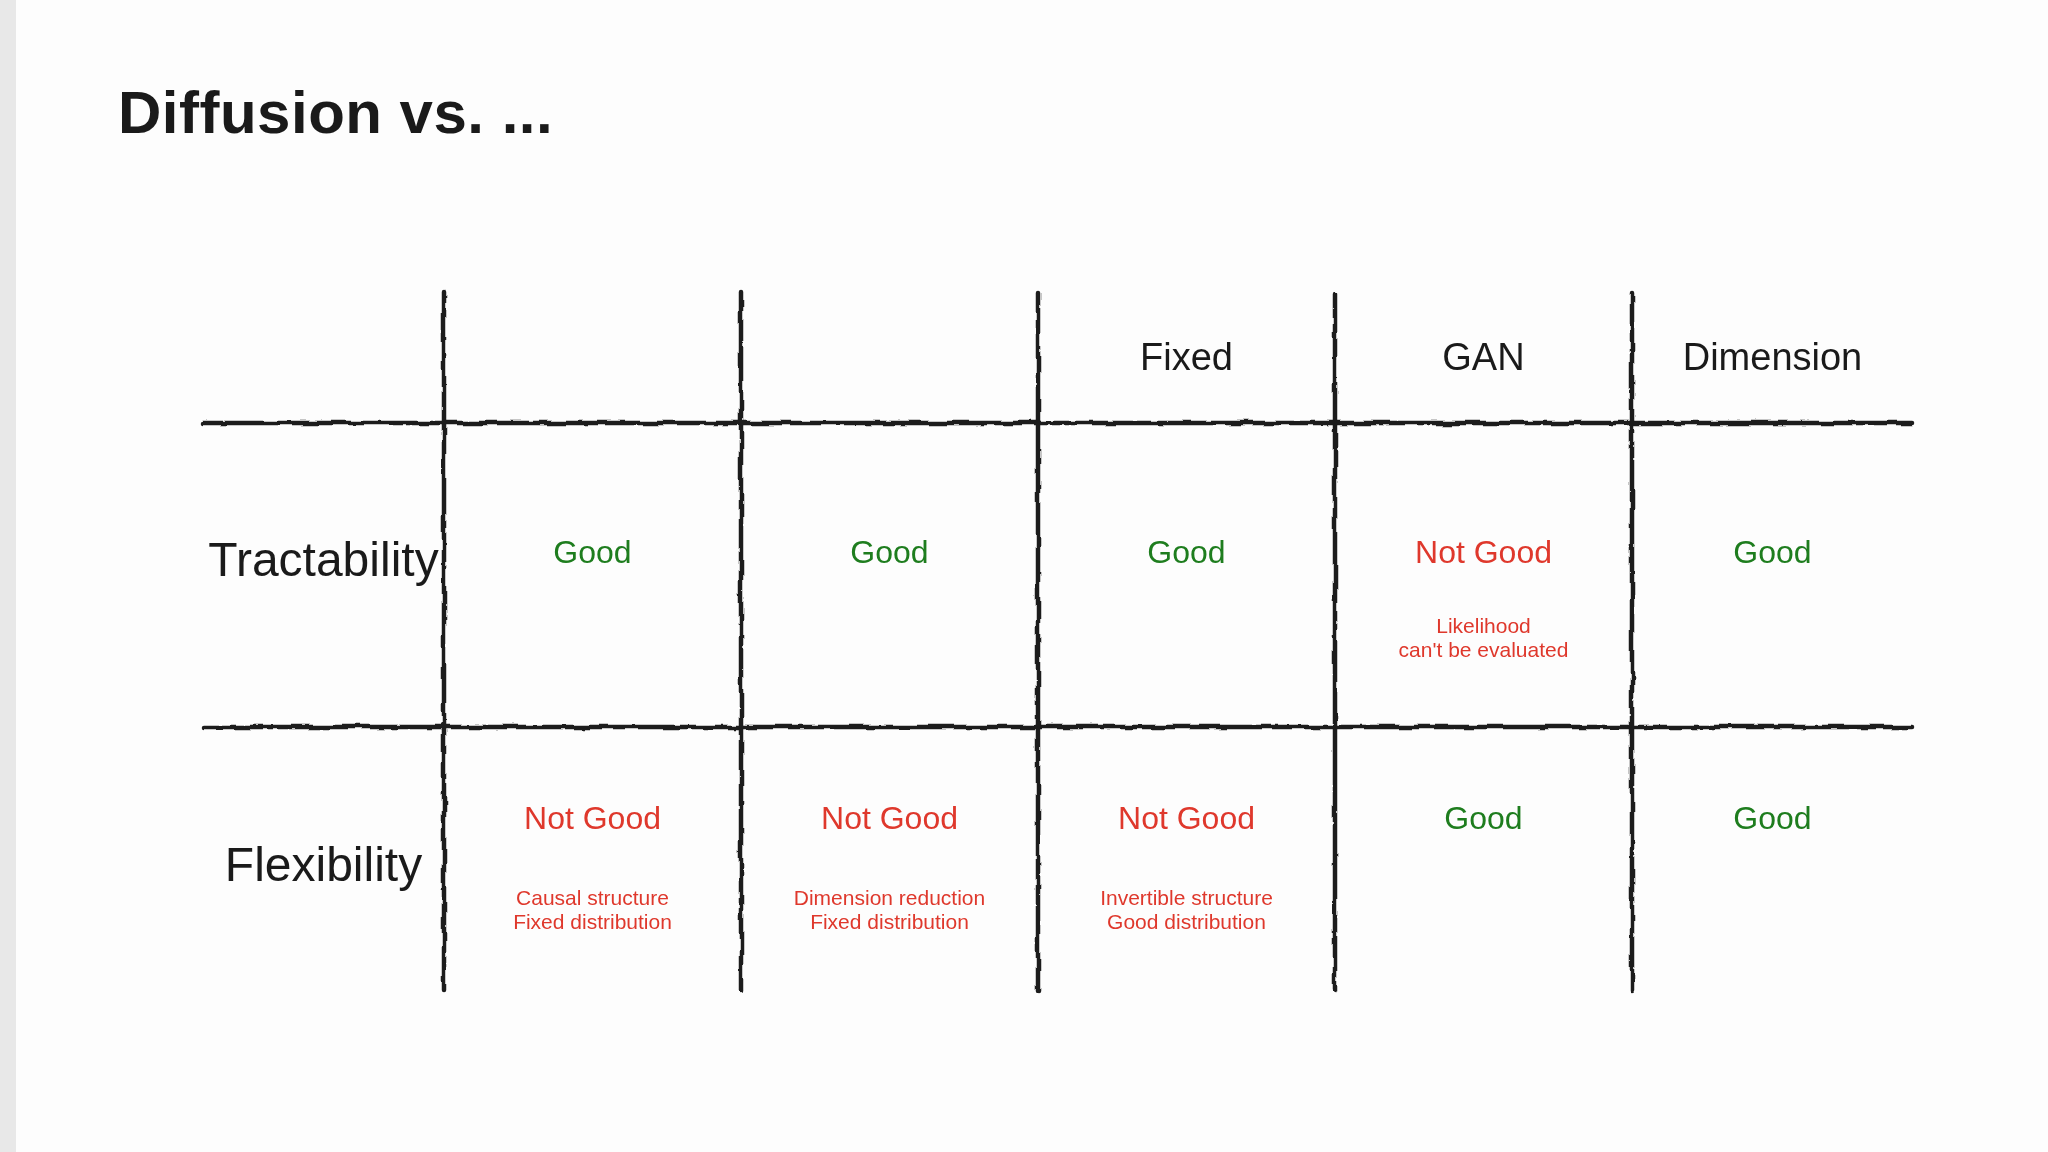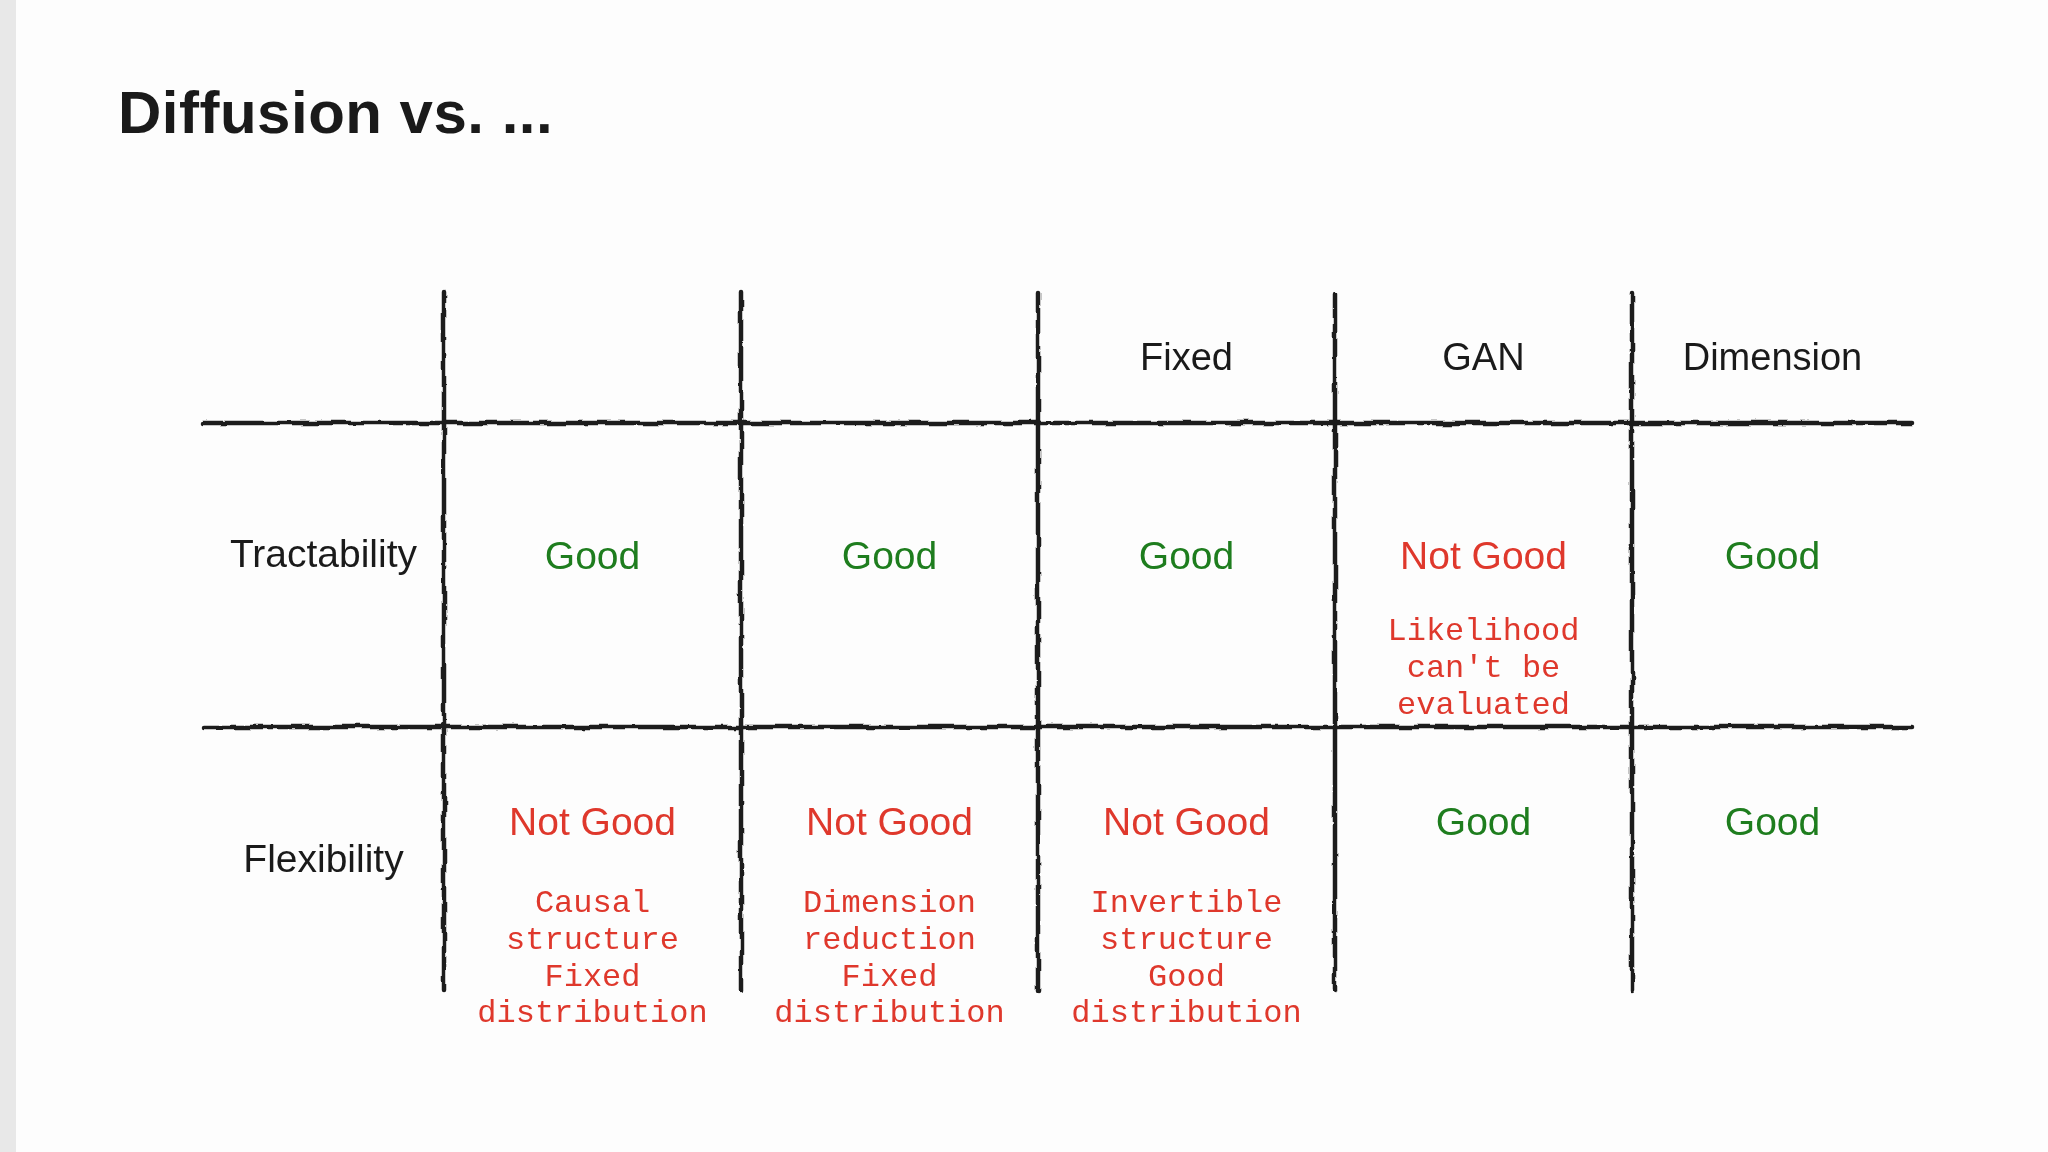--- a/index.html
+++ b/index.html
@@ -51,31 +51,30 @@
     display: flex;
     align-items: center;
     justify-content: center;
     font-size: 38px;
     line-height: 1.2;
     white-space: pre-line;
   }
   .row-label {
     left: 187px;
     width: 241px;
-    font-size: 39px;
+    font-size: 48px;
   }
   .verdict {
-    font-size: 39px;
+    font-size: 32px;
     line-height: 1.25;
   }
   .note {
-    font-size: 32px;
+    font-size: 21px;
     line-height: 1.15;
     white-space: pre-line;
-    font-family: Liberation Mono, monospace;
   }
   [data-status="good"] { color: var(--good, #1e7d1e); }
   [data-status="bad"]  { color: var(--bad, #df382c); }
   .note-bad { color: var(--bad, #df382c); }
 
   
   .c0 { left: 428px;  width: 297px; }
   .c1 { left: 725px;  width: 297px; }
   .c2 { left: 1022px; width: 297px; }
   .c3 { left: 1319px; width: 297px; }

